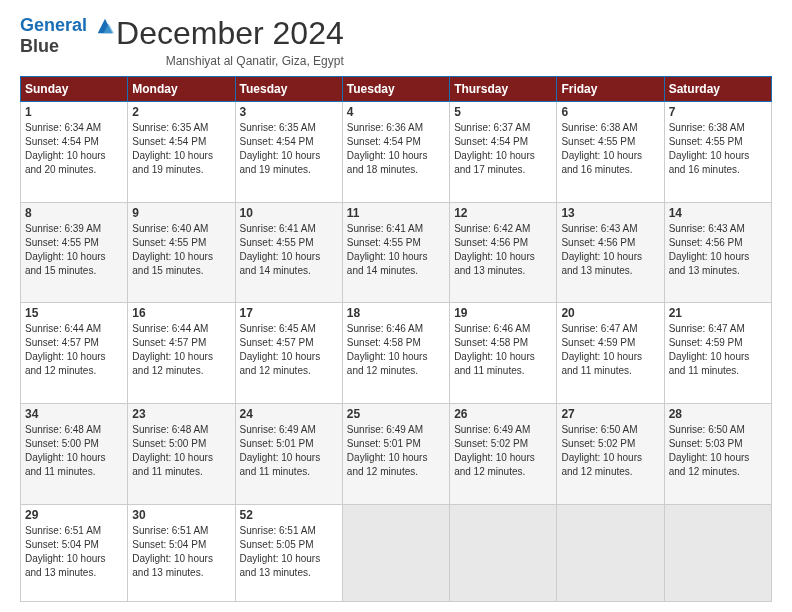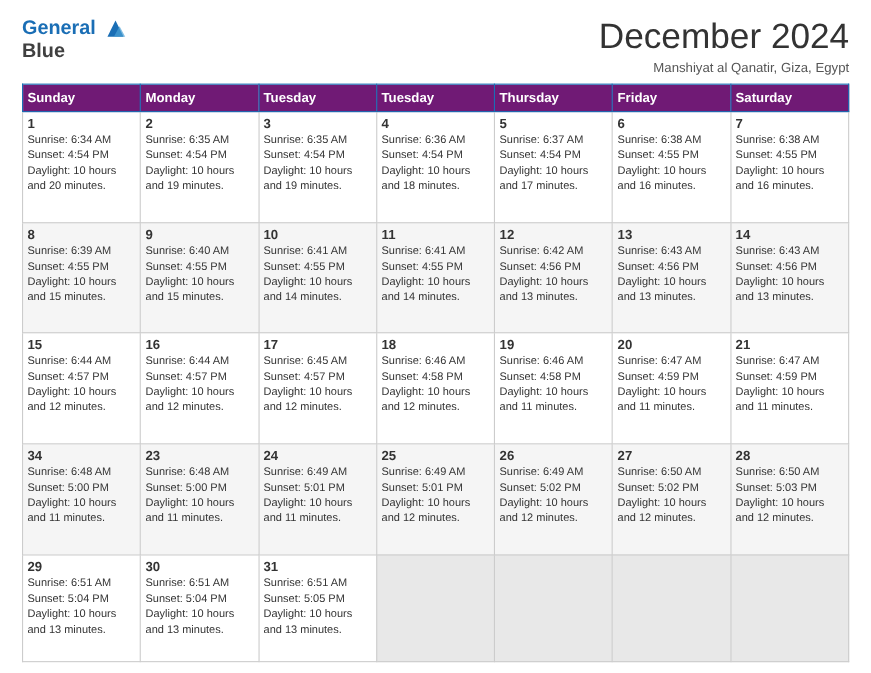--- a/index.html
+++ b/index.html
@@ -12,21 +12,21 @@
     }
     .page {
       width: 792px;
       height: 612px;
       padding: 15px 20px 10px 20px;
       display: flex;
       flex-direction: column;
     }
     .header {
       display: flex;
-      justify-content: space-between;
+      justify-content: flex-start;
       align-items: flex-start;
       margin-bottom: 8px;
     }
     .logo {
       display: flex;
       align-items: center;
       gap: 0px;
     }
     .logo-text {
       font-size: 18px;
@@ -56,21 +56,21 @@
       margin-top: 2px;
     }
     .calendar {
       flex: 1;
       border: 1px solid #ccc;
       border-collapse: collapse;
       width: 100%;
       table-layout: fixed;
     }
     .calendar th {
-      background: #701a75;
+      background: #7f1d1d;
       color: white;
       font-size: 12px;
       font-weight: bold;
       padding: 5px 4px;
       text-align: left;
       border: 1px solid #1a6eb5;
     }
     .calendar td {
       vertical-align: top;
       border: 1px solid #ccc;
@@ -263,21 +263,21 @@
         <tr class="last-row">
           <td>
             <span class="day-num">29</span>
             <div class="day-info">Sunrise: 6:51 AM<br>Sunset: 5:04 PM<br>Daylight: 10 hours and 13 minutes.</div>
           </td>
           <td>
             <span class="day-num">30</span>
             <div class="day-info">Sunrise: 6:51 AM<br>Sunset: 5:04 PM<br>Daylight: 10 hours and 13 minutes.</div>
           </td>
           <td>
-            <span class="day-num">31</span>
+            <span class="day-num">52</span>
             <div class="day-info">Sunrise: 6:51 AM<br>Sunset: 5:05 PM<br>Daylight: 10 hours and 13 minutes.</div>
           </td>
           <td class="empty"></td>
           <td class="empty"></td>
           <td class="empty"></td>
           <td class="empty"></td>
         </tr>
       </tbody>
   </table>
 </div>

